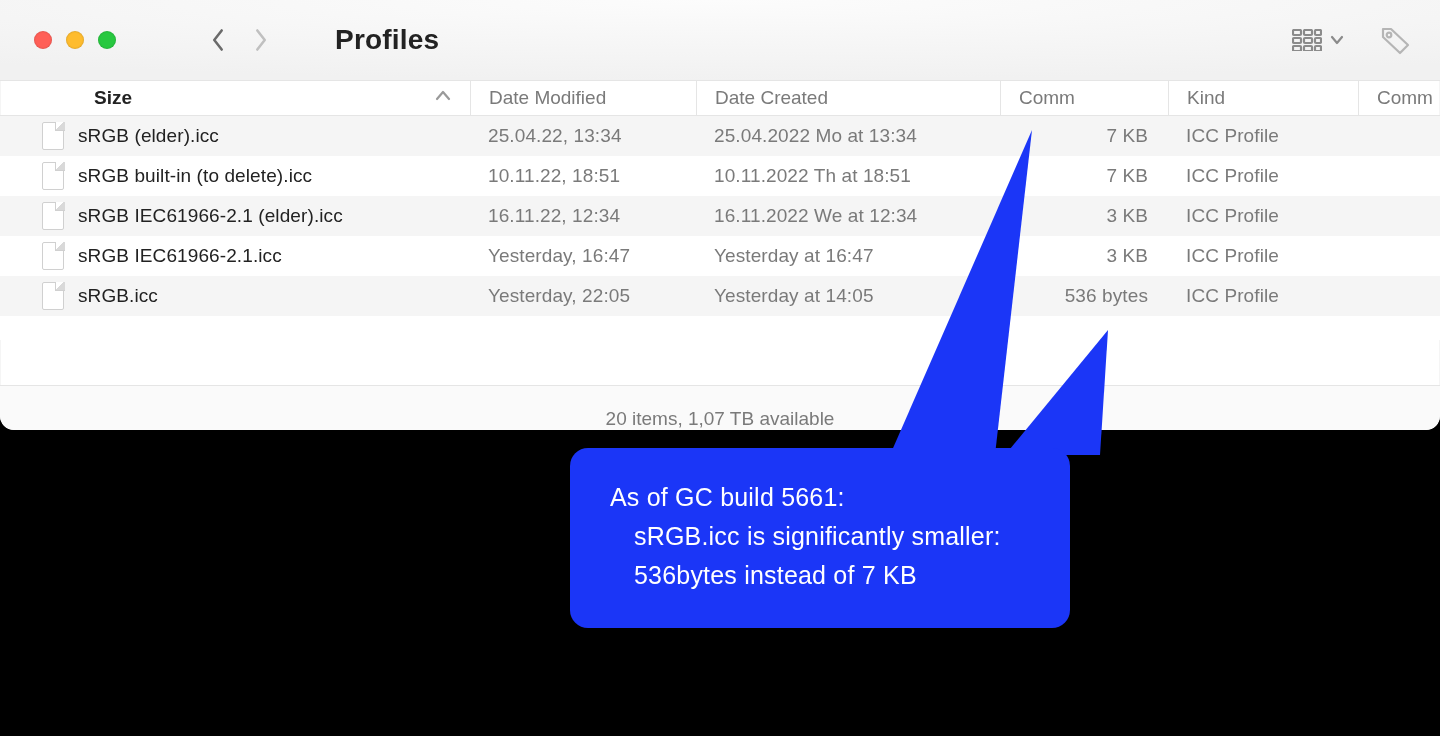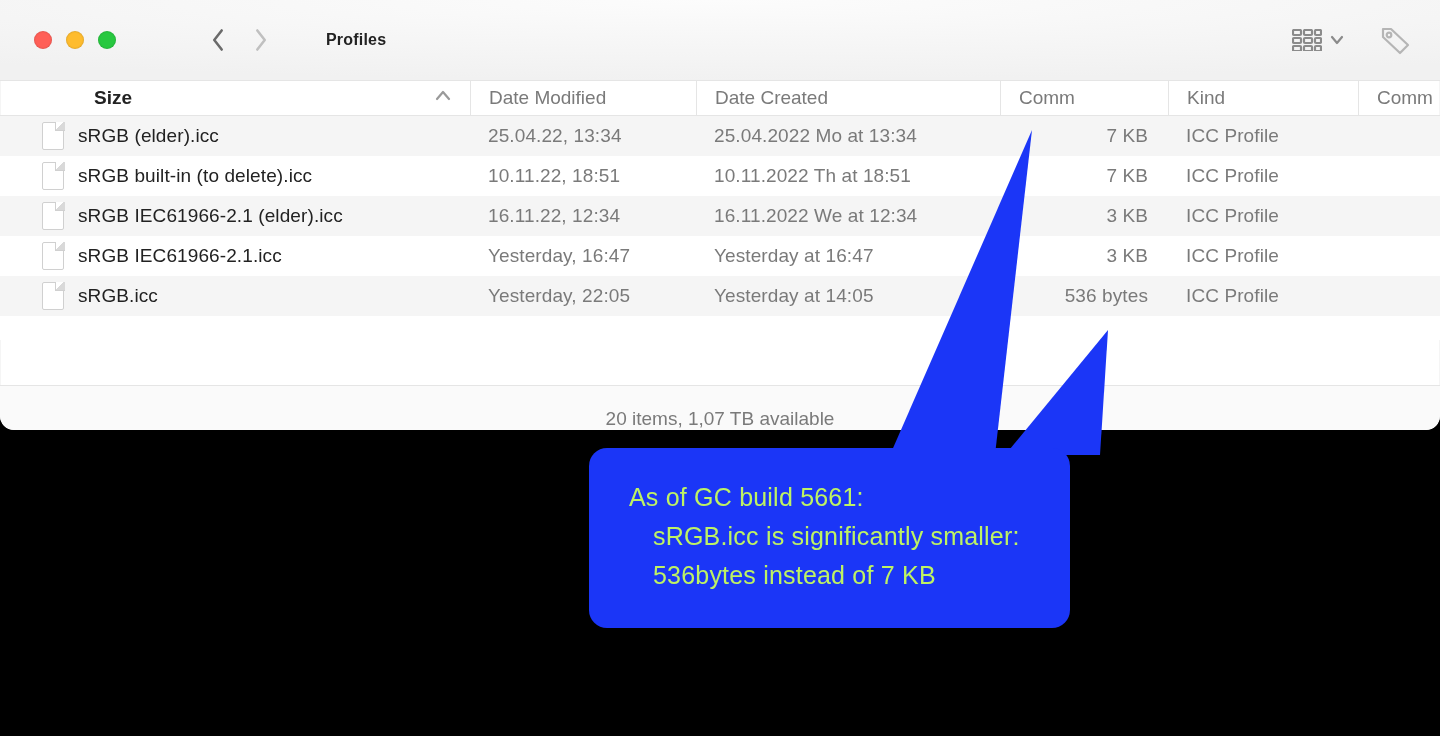--- a/index.html
+++ b/index.html
@@ -49,21 +49,21 @@
   .dot.red{background:#ff5f57;}
   .dot.yellow{background:#febc2e;}
   .dot.green{background:#28c840;}
 
   .nav-btns{display:flex;gap:18px;align-items:center;margin-left:72px;}
   .chev{width:24px;height:24px;display:flex;align-items:center;justify-content:center;color:var(--chrome-gray);}
   .chev svg{width:17px;height:26px;stroke:currentColor;fill:none;stroke-width:2.4;stroke-linecap:round;stroke-linejoin:round;}
   .chev.back{color:#6a6a6a;}
   .chev.fwd{color:#c0c0c0;}
 
-  .title{font-size:16px;font-weight:700;margin-left:36px;letter-spacing:.2px;}
+  .title{font-size:28px;font-weight:700;margin-left:45px;letter-spacing:.2px;}
 
   .toolbar-right{margin-left:auto;display:flex;gap:36px;align-items:center;color:var(--chrome-gray);}
   .view-btn{display:flex;align-items:center;gap:8px;}
   .icon-grid svg, .icon-tag svg{display:block;}
   .caret-down{width:14px;height:14px;}
 
   
   .columns{
     height:34px;
     display:grid;
@@ -119,28 +119,27 @@
     background:var(--status-bg);
     display:flex;align-items:flex-end;justify-content:center;
     font-size:19px;color:var(--text-muted);
     border-bottom-left-radius:14px;border-bottom-right-radius:14px;
   }
 
   
   .callout-wrap{position:absolute;left:570px;top:448px;width:500px;}
   .callout{
     background:var(--callout);
-    color:#bef264;
+    color:#ffffff;
     border-radius:18px;
     padding:30px 26px 34px 40px;
     font-size:25px;
     line-height:1.55;
     letter-spacing:.2px;
     position:relative;
-    margin-left:19px;
   }
   .callout .indent{padding-left:24px;}
 
   
   .spikes{
     position:absolute;
     left:300px; top:-318px;
     width:340px; height:360px;
     overflow:visible;pointer-events:none;
   }

